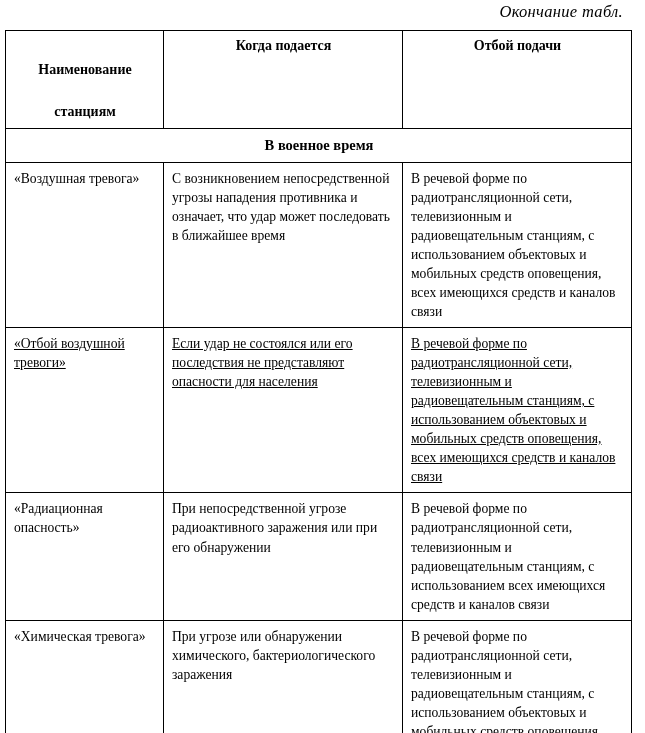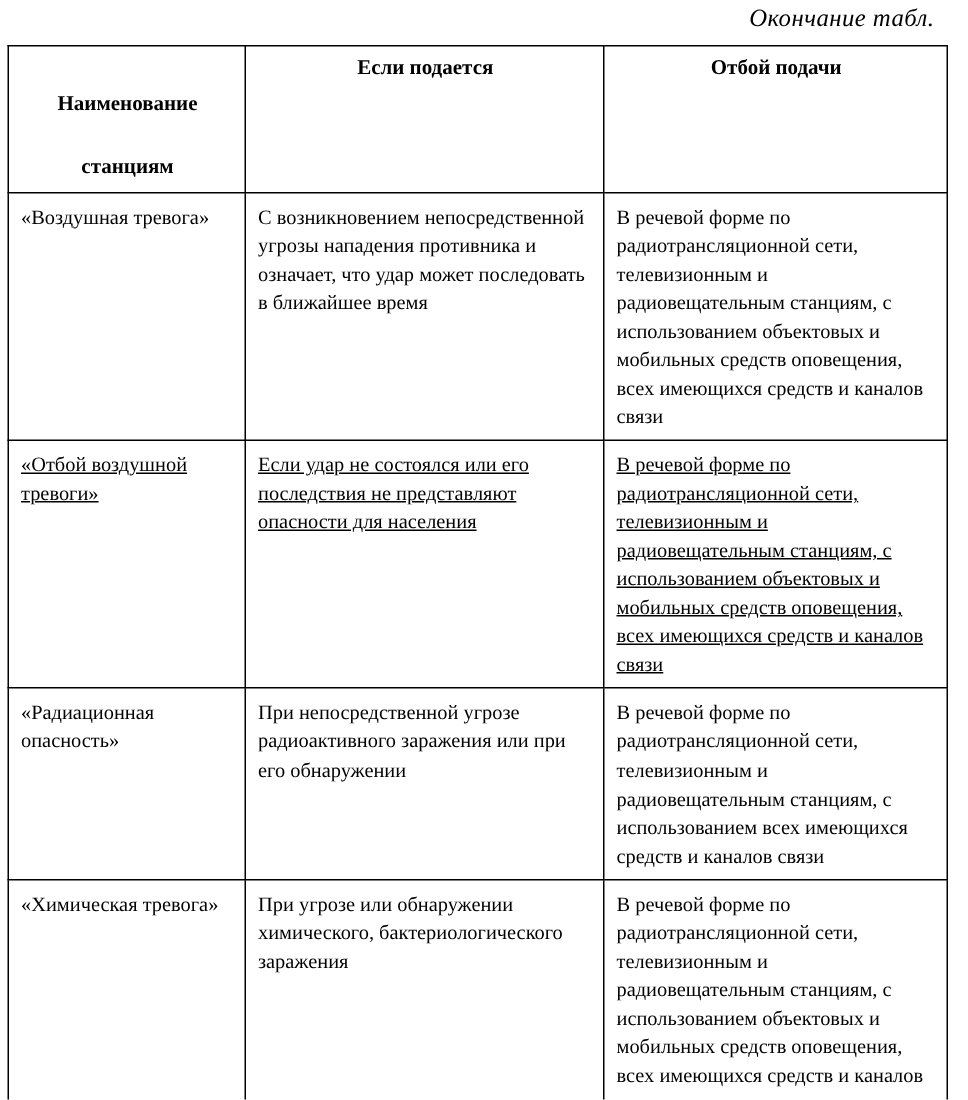--- a/index.html
+++ b/index.html
@@ -103,25 +103,28 @@
         <col class="c1">
         <col class="c2">
         <col class="c3">
       </colgroup>
       <thead>
         <tr>
           <th>
             <span class="line">Наименование</span>
             <span class="line">станциям</span>
           </th>
-          <th>Если подается</th>
+          <th>Когда подается</th>
           <th>Отбой подачи</th>
         </tr>
       </thead>
       <tbody>
+        <tr class="section-row">
+          <td colspan="3">В военное время</td>
+        </tr>
 
         <tr class="r1">
           <td class="cell-name">«Воздушная тревога»</td>
           <td class="cell-text">С возникновением непосредственной угрозы нападения противника и означает, что удар может последовать в ближайшее время</td>
           <td class="cell-text">В речевой форме по радиотрансляционной сети, телевизионным и радиовещательным станциям, с использованием объектовых и мобильных средств оповещения, всех имеющихся средств и каналов связи</td>
         </tr>
 
         <tr class="r2">
           <td class="cell-name">«Отбой воздушной тревоги»</td>
           <td class="cell-text">Если удар не состоялся или его последствия не представляют опасности для населения</td>

